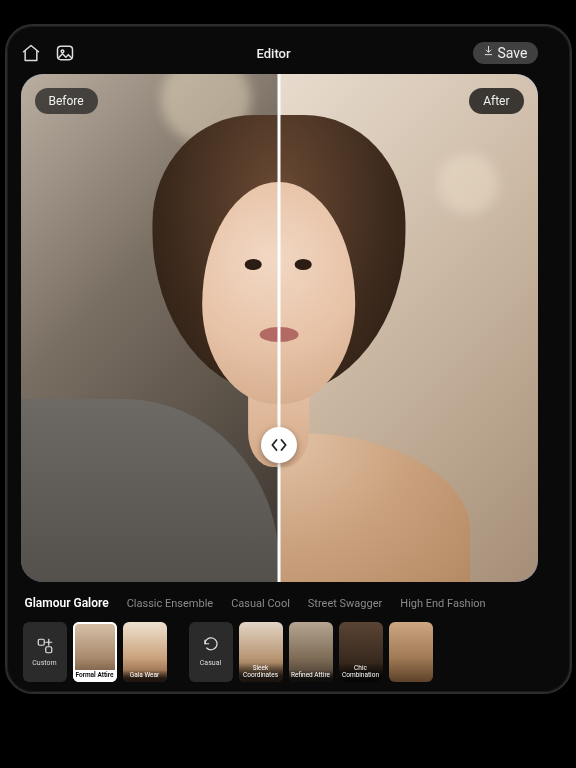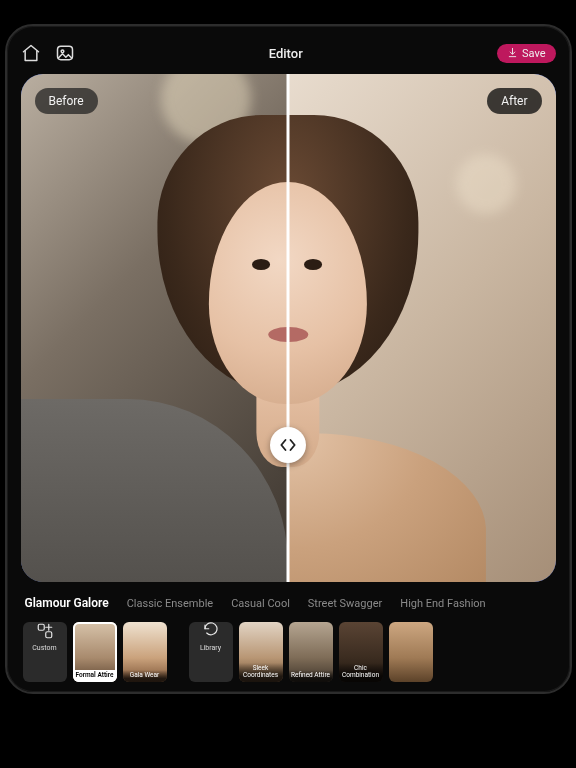--- a/index.html
+++ b/index.html
@@ -19,41 +19,41 @@
   }
 
   
   .tablet {
     margin-top: 24px;
     width: 567px;
     height: 670px;
     background: #0a0a0a;
     border: 2px solid #2d2d2d;
     border-radius: 28px;
-    padding: 14px 14px 10px 14px;
+    padding: 14px 32px 10px 14px;
     display: flex;
     flex-direction: column;
     box-shadow: inset 0 0 0 1px #1a1a1a;
   }
 
   
   .topbar {
     display: flex;
     align-items: center;
     height: 26px;
     margin-bottom: 8px;
   }
   .topbar .left { display: flex; gap: 14px; align-items: center; }
   .topbar .center { flex: 1; text-align: center; font-size: 13px; font-weight: 500; color: #eee; }
   .topbar .right { display: flex; align-items: center; }
   .icon-btn { width: 20px; height: 20px; display: flex; align-items: center; justify-content: center; color: #ddd; cursor: pointer; }
   .save-btn {
     display: flex; gap: 4px;
-    background: #be185d; border-radius: 12px; padding: 3px 10px;
-    font-size: 11px; color: #eee; cursor: pointer;
+    background: #404040; border-radius: 12px; padding: 3px 10px;
+    font-size: 14px; color: #eee; cursor: pointer;
   }
   .save-btn svg { width: 11px; height: 11px; }
 
   
   .preview {
     position: relative;
     flex: 1;
     border-radius: 22px;
     overflow: hidden;
     background: #1d4ed8;
@@ -169,21 +169,21 @@
   }
   .thumb .tlabel {
     position: absolute; bottom: 0; left: 0; right: 0;
     font-size: 6.5px; line-height: 1.1; text-align: center;
     padding: 2px 1px 3px;
     background: linear-gradient(180deg, rgba(0,0,0,0) 0%, rgba(0,0,0,.75) 70%);
     color: #fff;
   }
   .thumb.selected { outline: 2px solid #fff; outline-offset: -2px; }
   .thumb.selected .tlabel { background: #fff; color: #000; font-weight: 600; }
-  .thumb.tool { background: #2b2b2b; align-items: center; flex-direction: column; justify-content: flex-start; gap: 4px; }
+  .thumb.tool { background: #2b2b2b; align-items: center; flex-direction: column; justify-content: center; gap: 4px; }
   .thumb.tool svg { width: 18px; height: 18px; stroke: #e5e5e5; }
   .thumb.tool .tool-label { font-size: 7px; color: #ddd; }
 
   .thumb-gap { width: 10px; flex-shrink: 0; }
 
   
   .m1 { background: linear-gradient(180deg,#d7c3aa 0%,#a88a6d 60%,#5e4632 100%); }
   .m2 { background: linear-gradient(180deg,#efe2d0 0%,#caa27c 60%,#7c5436 100%); }
   .m3 { background: linear-gradient(180deg,#c1874d 0%,#7a4922 60%,#3b230f 100%); }
   .m4 { background: linear-gradient(180deg,#d4b99c 0%,#a37b55 60%,#553a23 100%); }
@@ -285,21 +285,21 @@
         <div class="tlabel">Gala Wear</div>
       </div>
 
       <div class="thumb-gap"></div>
 
       <div class="thumb tool">
         <svg viewBox="0 0 24 24" fill="none" stroke-linecap="round" stroke-linejoin="round">
             <path d="M4 9a8 8 0 1 1 2.3 5.7" stroke="#e5e5e5" stroke-width="1.6"></path>
             <path d="M4 4v5h5" stroke="#e5e5e5" stroke-width="1.6"></path>
           </svg>
-        <div class="tool-label">Library</div>
+        <div class="tool-label">Casual</div>
       </div>
 
       <div class="thumb m5">
         <div class="tlabel">Sleek Coordinates</div>
       </div>
       <div class="thumb m6">
         <div class="tlabel">Refined Attire</div>
       </div>
       <div class="thumb m7">
         <div class="tlabel">Chic Combination</div>

